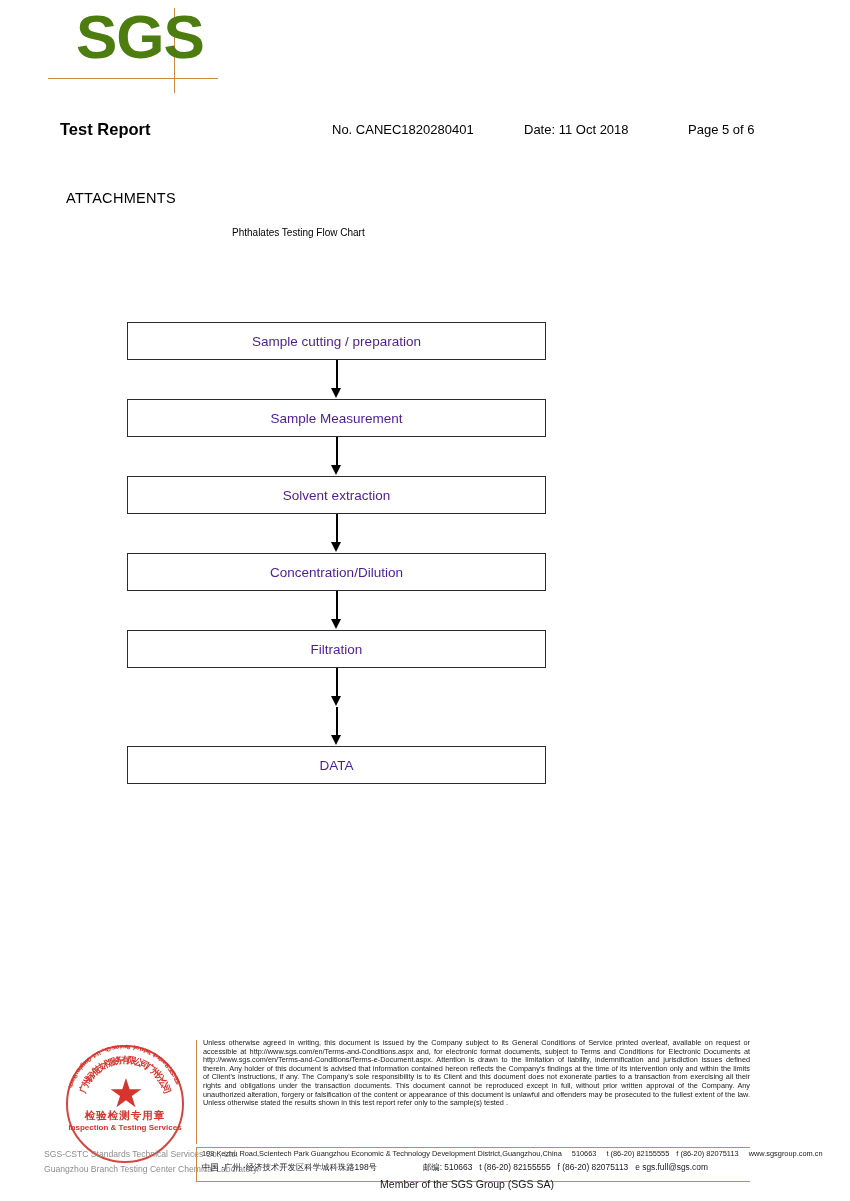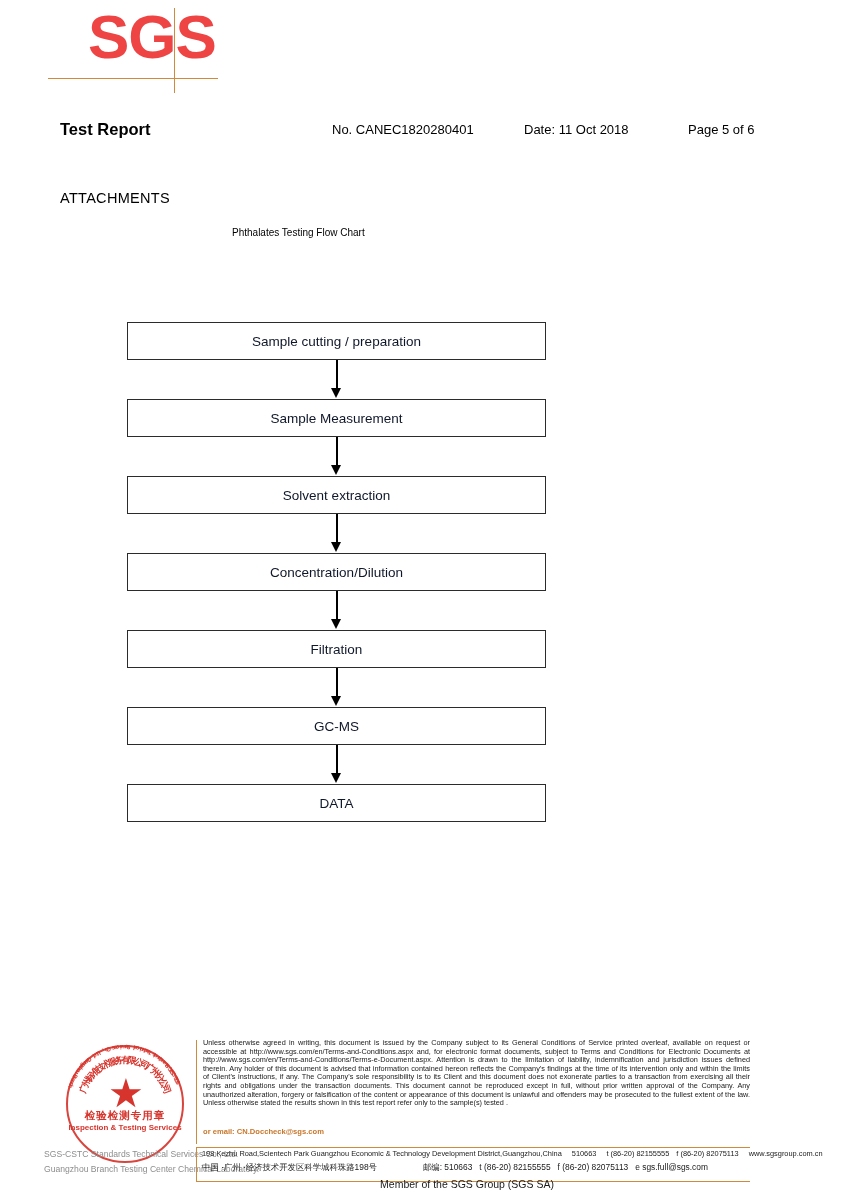--- a/index.html
+++ b/index.html
@@ -9,47 +9,47 @@
     background: #ffffff;
     font-family: "Liberation Sans", sans-serif;
     color: #000;
     overflow: hidden;
   }
   .page { position: relative; width: 850px; height: 1201px; background: #fff; }
 
   
   .logo-wrap { position: absolute; left: 48px; top: 8px; width: 190px; height: 92px; }
   .logo-text {
-    position: absolute; left: 40px; top: -2px;
+    position: absolute; left: 28px; top: -2px;
     font-family: "Liberation Sans", sans-serif;
     font-weight: bold; font-size: 62px; letter-spacing: -1px;
-    color: #ef4444; line-height: 1;
+    color: #4d7c0f; line-height: 1;
     -webkit-text-stroke: 0px;
   }
   .logo-hline { position: absolute; left: 0px; top: 70px; width: 170px; height: 1px; background: #d08a3e; }
   .logo-vline { position: absolute; left: 126px; top: 0px; width: 1px; height: 85px; background: #d08a3e; }
 
   
   .hdr { position: absolute; left: 12px; top: 120px; width: 850px; height: 26px; }
   .hdr-title { position: absolute; left: 48px; top: 0px; font-size: 16.5px; font-weight: bold; letter-spacing: 0px; }
   .hdr-no    { position: absolute; left: 283px; top: 2px; font-size: 13px; margin-left: 37px; }
   .hdr-date  { position: absolute; left: 512px; top: 2px; font-size: 13px; }
   .hdr-page  { position: absolute; left: 676px; top: 2px; font-size: 13px; }
 
   
-  .attachments { position: absolute; left: 60px; top: 190px; font-size: 14.5px; letter-spacing: 0.3px; }
+  .attachments { position: absolute; left: 66px; top: 190px; font-size: 14.5px; letter-spacing: 0.3px; }
   .flow-title  { position: absolute; left: 232px; top: 227px; font-size: 10px; }
 
   
   .flow { position: absolute; left: 127px; top: 322px; width: 419px; }
   .fbox {
     position: relative; width: 419px; height: 38px;
     border: 1.4px solid #2b2b2b; background: #fff;
     display: flex; align-items: center; justify-content: center;
-    font-size: 13.5px; color: #0f172a;
+    font-size: 13.5px; color: #4c1d95;
   }
   .farrow { position: relative; width: 419px; height: 39px; }
   .farrow .shaft {
     position: absolute; left: 209px; top: 0; width: 1.6px; height: 31px; background: #000;
   }
   .farrow .head {
     position: absolute; left: 204px; top: 28px;
     width: 0; height: 0;
     border-left: 5.5px solid transparent;
     border-right: 5.5px solid transparent;
@@ -172,21 +172,20 @@
     <div class="fbox">Concentration/Dilution</div>
     <div class="farrow">
         <div class="shaft"></div>
         <div class="head"></div>
       </div>
     <div class="fbox">Filtration</div>
     <div class="farrow">
         <div class="shaft"></div>
         <div class="head"></div>
       </div>
-    <div class="fbox">GC-MS</div>
     <div class="farrow">
         <div class="shaft"></div>
         <div class="head"></div>
       </div>
     <div class="fbox">DATA</div>
   </div>
 
   <div class="footer">
 
     <div class="seal">
@@ -278,21 +277,20 @@
       <div class="seal-cn">检验检测专用章</div>
       <div class="seal-en">Inspection &amp; Testing Services</div>
       <div class="seal-overlay1">SGS-CSTC Standards Technical Services Co., Ltd.</div>
       <div class="seal-overlay2">Guangzhou Branch Testing Center Chemical Laboratory.</div>
     </div>
 
     <div class="legal-rule-left"></div>
     <div class="legal">Unless otherwise agreed in writing, this document is issued by the Company subject to its General Conditions of Service printed overleaf, available on request or accessible at http://www.sgs.com/en/Terms-and-Conditions.aspx and, for electronic format documents, subject to Terms and Conditions for Electronic Documents at http://www.sgs.com/en/Terms-and-Conditions/Terms-e-Document.aspx. Attention is drawn to the limitation of liability, indemnification and jurisdiction issues defined therein. Any holder of this document is advised that information contained hereon reflects the Company's findings at the time of its intervention only and within the limits of Client's instructions, if any. The Company's sole responsibility is to its Client and this document does not exonerate parties to a transaction from exercising all their rights and obligations under the transaction documents. This document cannot be reproduced except in full, without prior written approval of the Company. Any unauthorized alteration, forgery or falsification of the content or appearance of this document is unlawful and offenders may be prosecuted to the fullest extent of the law. Unless otherwise stated the results shown in this test report refer only to the sample(s) tested .</div>
 
     <div class="attention">
-      <div>or email: CN.Doccheck@sgs.com</div>
     </div>
 
     <div class="addr-rule-top"></div>
     <div class="addr-rule-left"></div>
 
     <div class="addr-en">
       <span>198 Kezhu Road,Scientech Park Guangzhou Economic &amp; Technology Development District,Guangzhou,China</span><span class="gap-lg"></span><span>510663</span><span class="gap-lg"></span><span>t (86-20) 82155555</span><span class="gap"></span><span>f (86-20) 82075113</span><span class="gap-lg"></span><span>www.sgsgroup.com.cn</span>
     </div>
 
     <div class="addr-cn">

